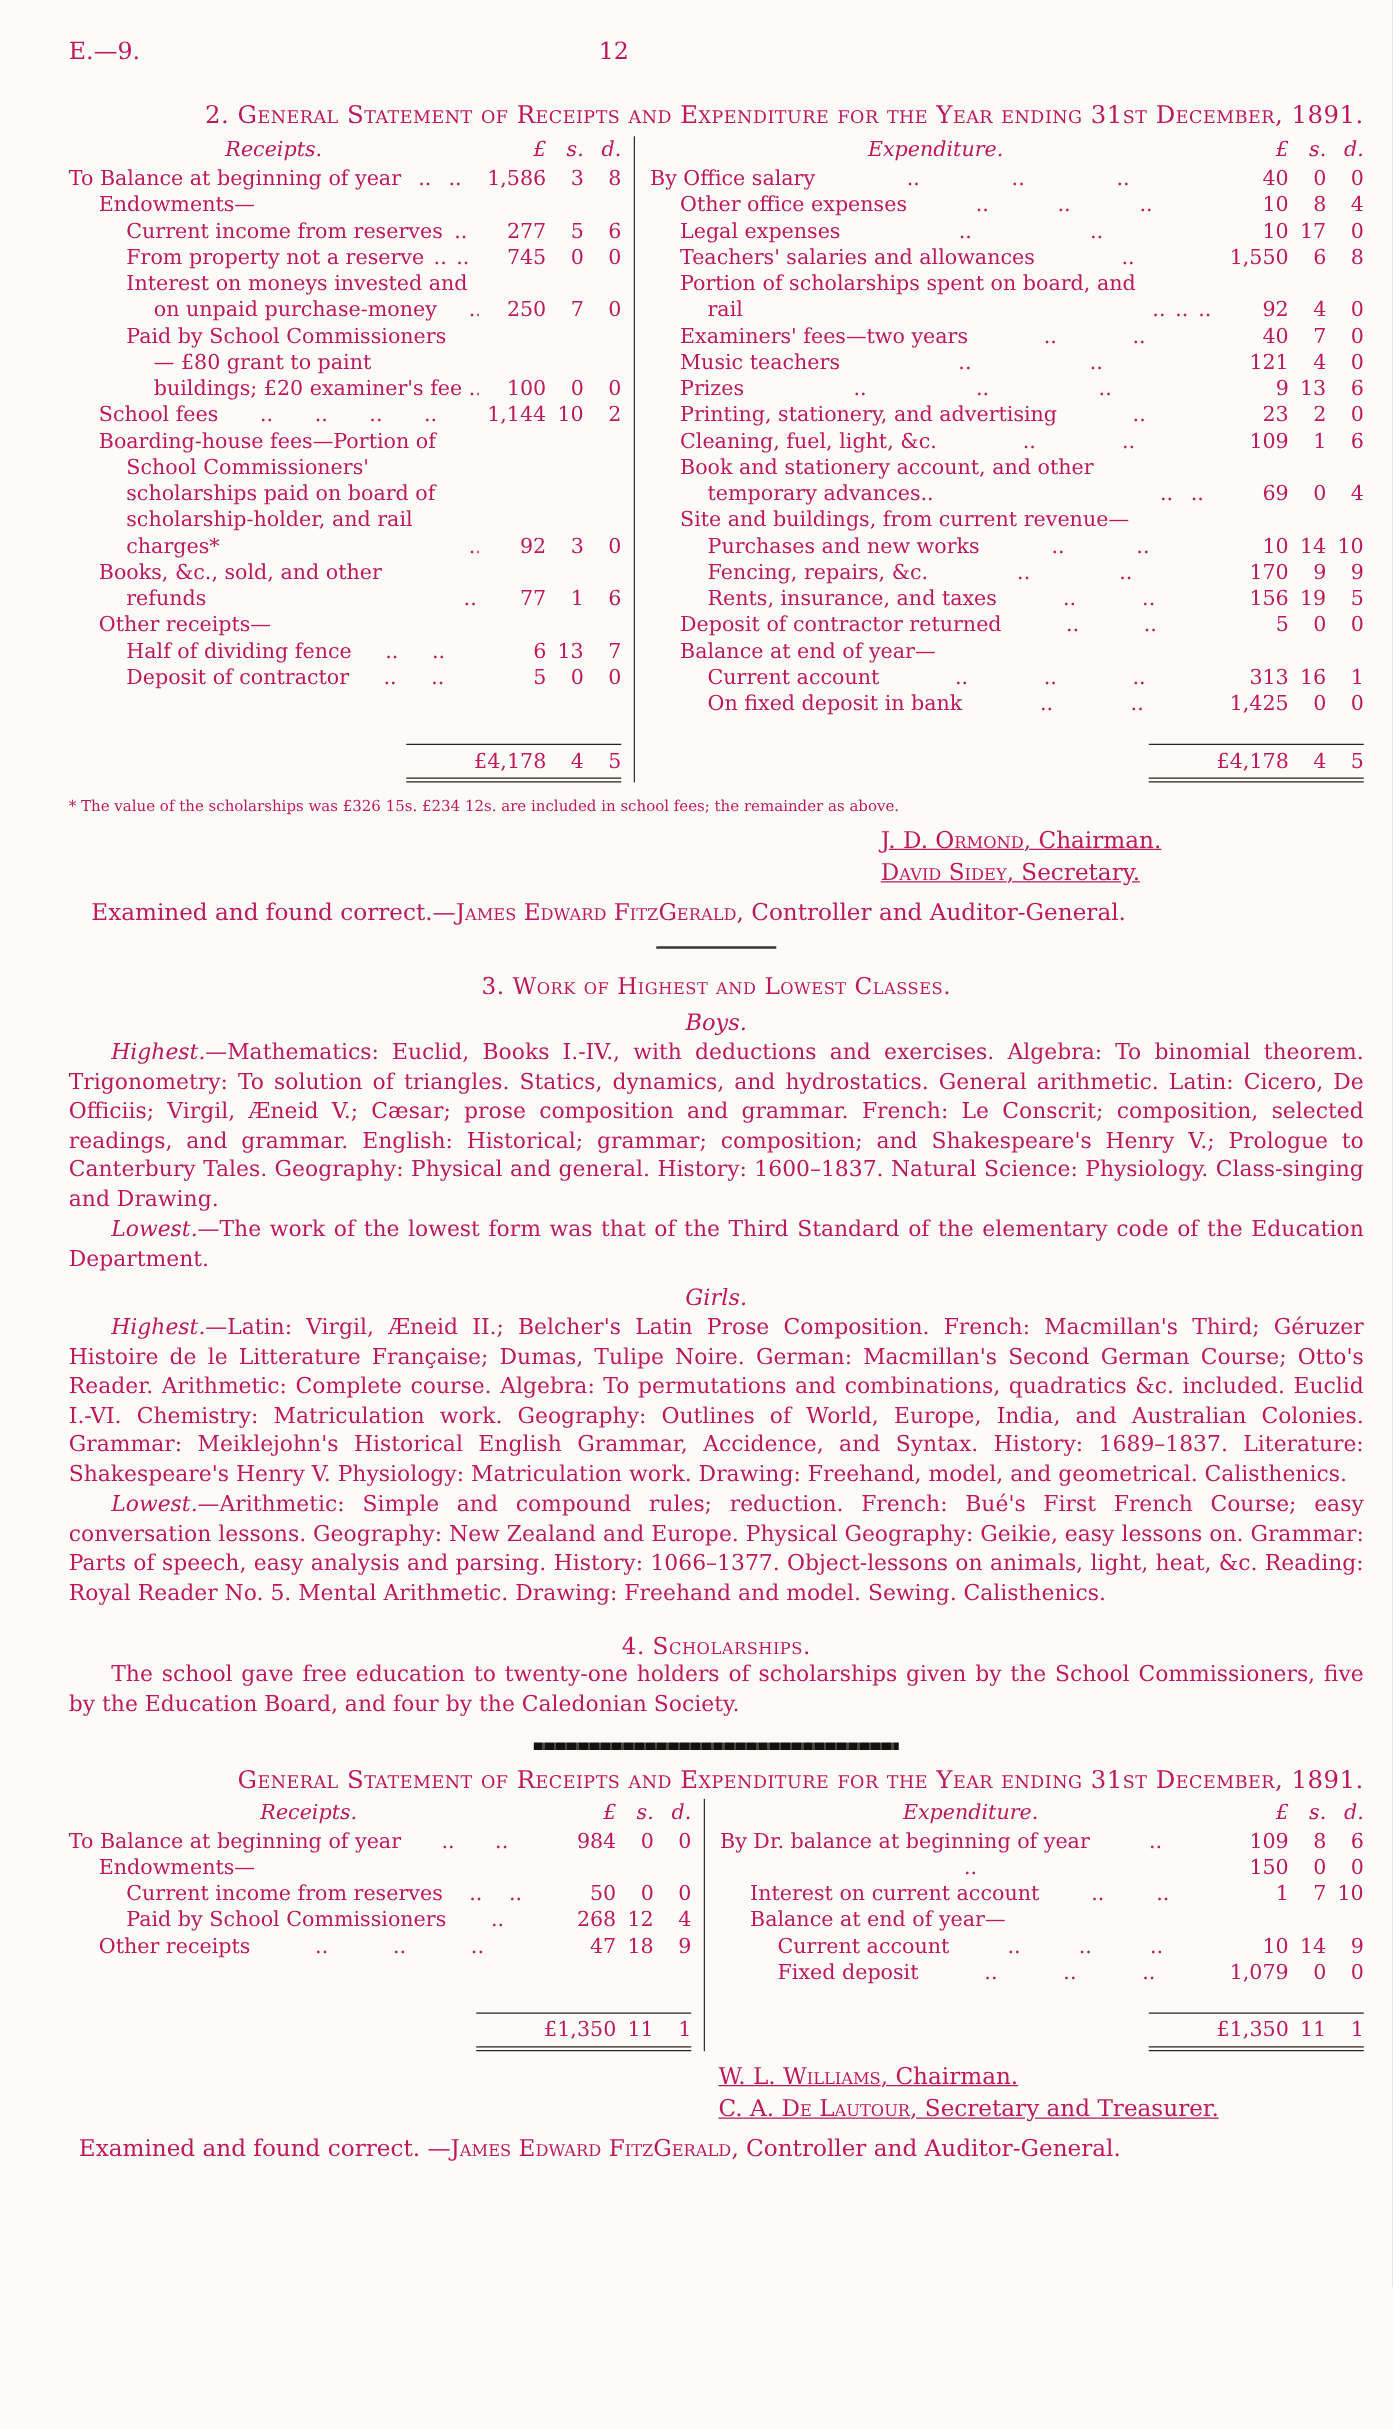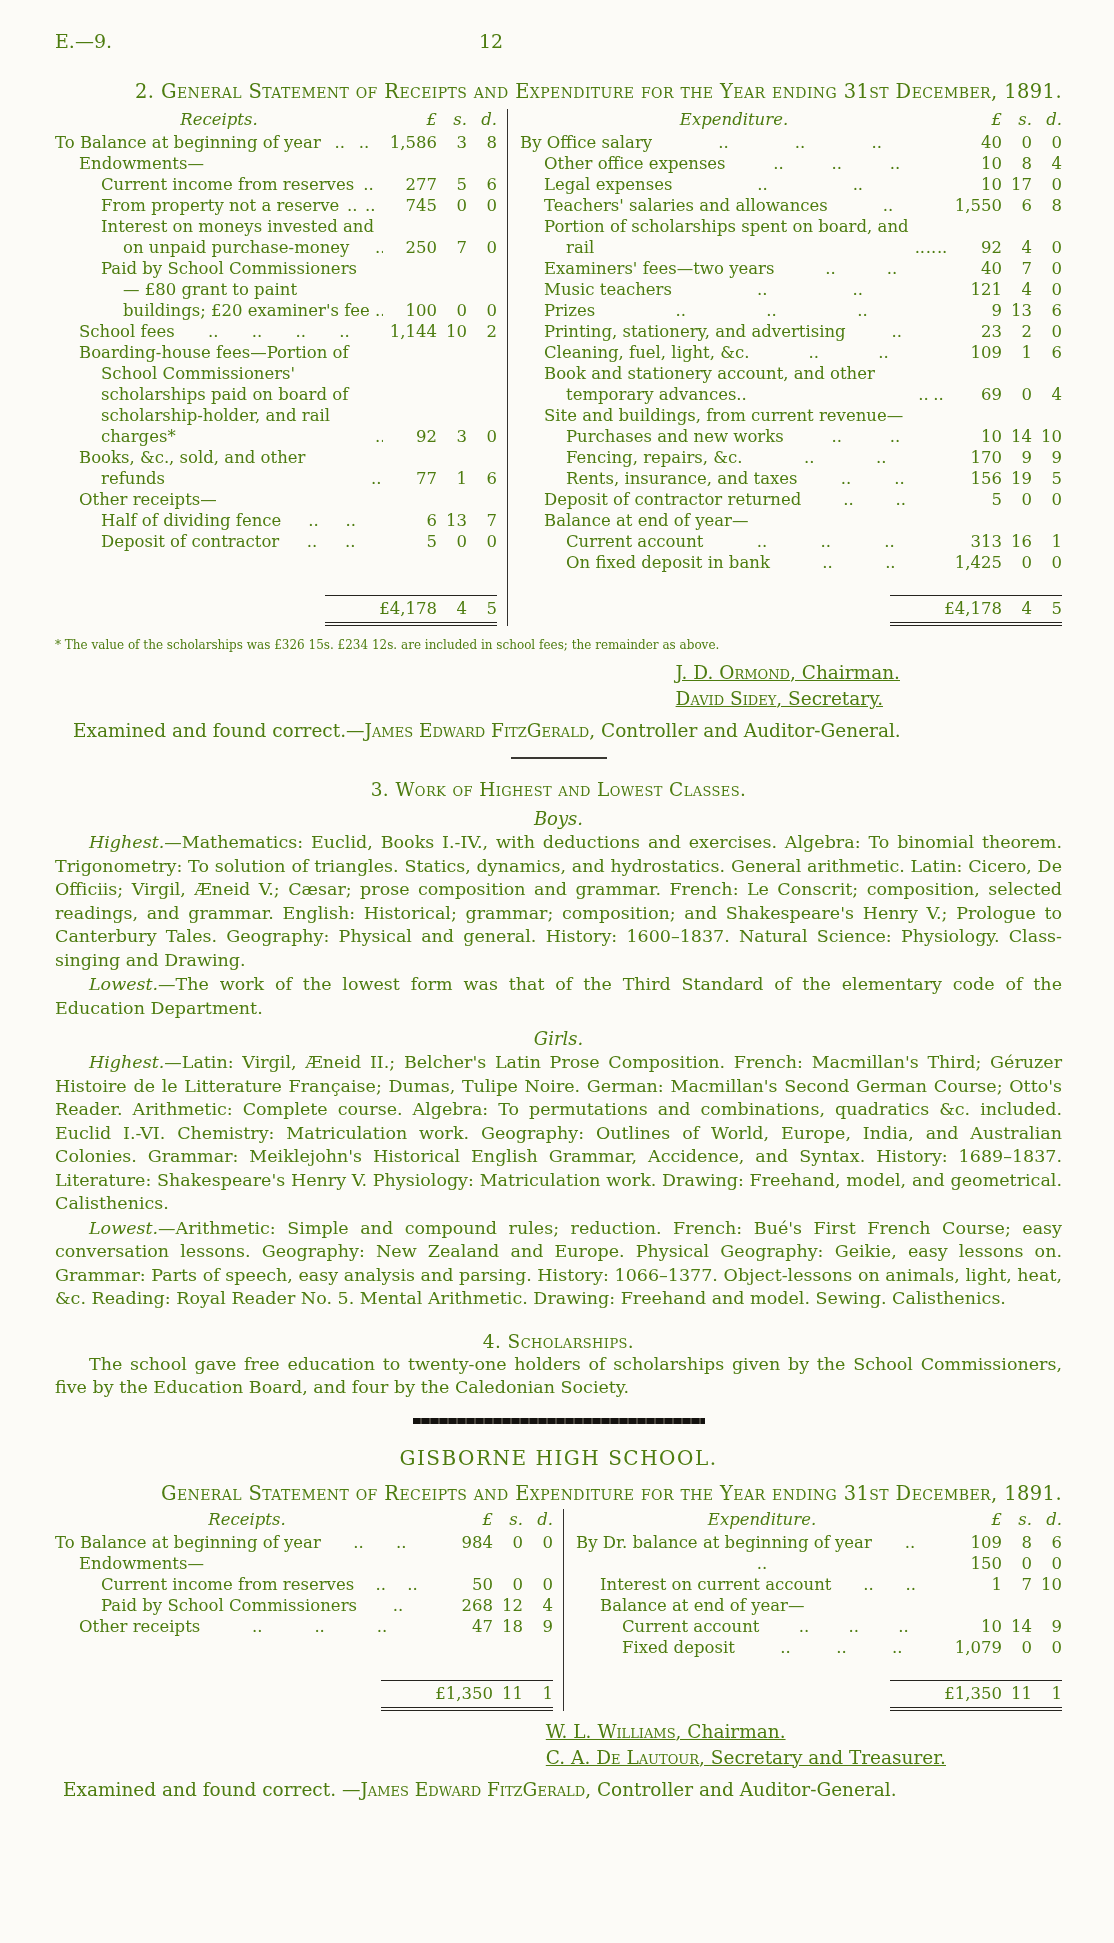--- a/index.html
+++ b/index.html
@@ -1,20 +1,20 @@
 <!DOCTYPE html>
 <html><head>
 <meta charset="utf-8">
 <style>
   html,body{margin:0;padding:0;background:#d8d6d0;}
   .page{
     width:1114px;height:1943px;box-sizing:border-box;
-    margin:0 auto;background:#fcfbf7;color:#4d7c0f;
+    margin:0 auto;background:#fcfbf7;color:#be185d;
     font-family:"DejaVu Serif","Liberation Serif",serif;
-    padding:30px 52px 0 55px;overflow:hidden;position:relative;
+    padding:30px 23px 0 55px;overflow:hidden;position:relative;
   }
   
   .pg-head{position:relative;font-size:19px;height:26px;}
   .pg-num{position:absolute;left:424px;top:0;}
   
   .stmt-title{font-weight:normal;font-variant:small-caps;text-align:right;
     font-size:19.5px;letter-spacing:.4px;margin:24px 0 6px;}
   .stmt-title.g{margin:12px 0 4px;}
   
   .acct-table{display:flex;font-size:16.5px;line-height:21px;align-items:stretch;}
@@ -493,21 +493,20 @@
 
   <div class="subhead">Girls.</div>
   <p class="para"><i>Highest.</i><span>—Latin: Virgil, Æneid II.; Belcher's Latin Prose Composition.  French: Macmillan's Third; Géruzer Histoire de le Litterature Française; Dumas, Tulipe Noire.  German: Macmillan's Second German Course; Otto's Reader.  Arithmetic: Complete course.  Algebra: To permutations and combinations, quadratics &amp;c. included.  Euclid I.-VI.  Chemistry: Matriculation work. Geography: Outlines of World, Europe, India, and Australian Colonies.  Grammar: Meiklejohn's Historical English Grammar, Accidence, and Syntax.  History: 1689–1837.  Literature: Shakespeare's Henry V.  Physiology: Matriculation work.  Drawing: Freehand, model, and geometrical. Calisthenics.</span></p>
   <p class="para"><i>Lowest.</i><span>—Arithmetic: Simple and compound rules; reduction.  French: Bué's First French Course; easy conversation lessons.  Geography: New Zealand and Europe.  Physical Geography: Geikie, easy lessons on.  Grammar: Parts of speech, easy analysis and parsing.  History: 1066–1377.  Object-lessons on animals, light, heat, &amp;c.  Reading: Royal Reader No. 5.  Mental Arithmetic.  Drawing: Freehand and model.  Sewing.  Calisthenics.</span></p>
 
   <h3 class="sec-head">4. Scholarships.</h3>
   <p class="para">The school gave free education to twenty-one holders of scholarships given by the School Commissioners, five by the Education Board, and four by the Caledonian Society.</p>
 
   <div class="rule-heavy"></div>
 
-  <h2 class="school-name">GISBORNE HIGH SCHOOL.</h2>
   <h3 class="stmt-title g">General Statement of Receipts and Expenditure for the Year ending 31st December, 1891.</h3>
 
   <div class="acct-table t2">
     <div class="t-col left">
       <div class="t-head">
         <span class="h-lbl">Receipts.</span>
         <span class="t-amts">
           <span class="t-amt a0">£</span>
           <span class="t-amt">s.</span>
           <span class="t-amt">d.</span>

